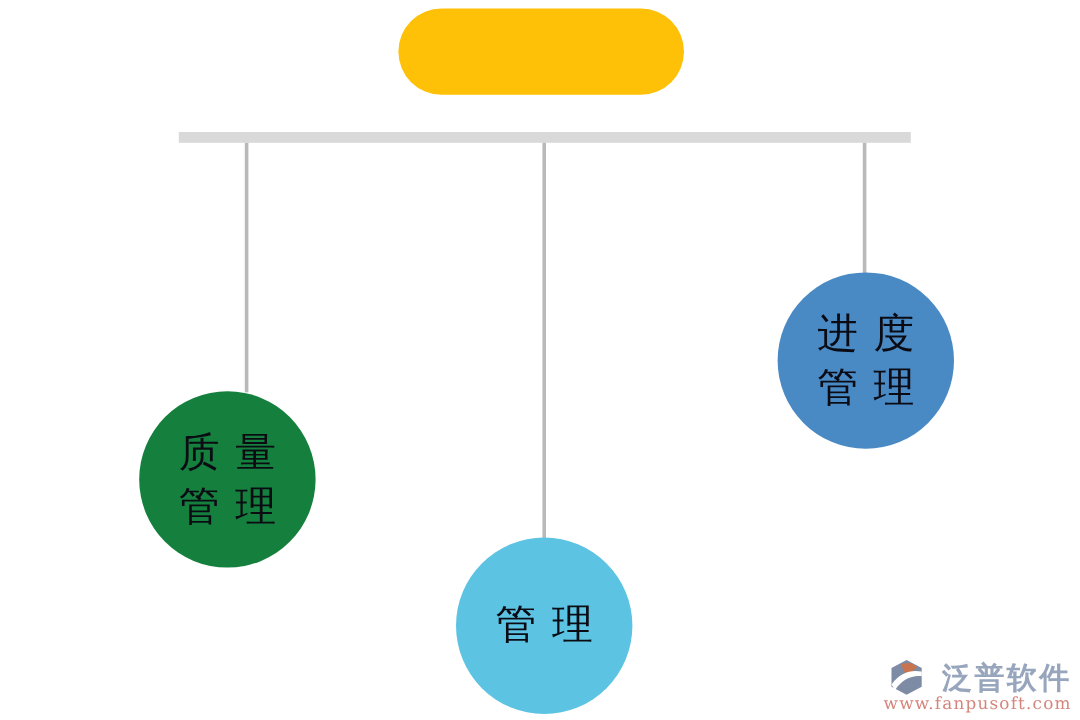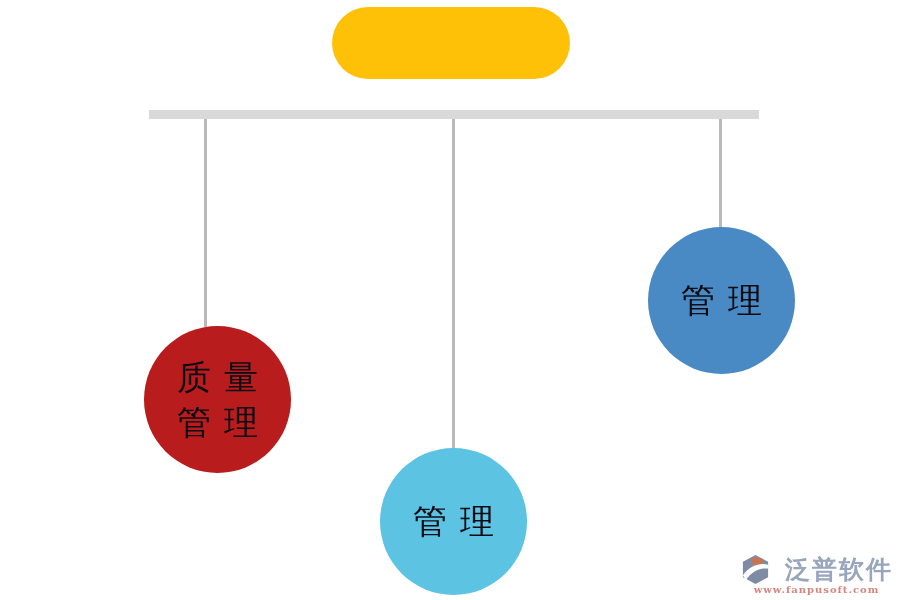--- a/index.html
+++ b/index.html
@@ -46,21 +46,21 @@
     width: 147px; height: 147px;
     border-radius: 50%;
     display: flex;
     flex-direction: column;
     align-items: center;
     justify-content: center;
     color: #0b0b14;
     font-size: 34px;
     line-height: 45px;
   }
-  .circle-quality  { left: 144px; top: 326px; background: #b91c1c; }
+  .circle-quality  { left: 116px; top: 326px; background: #15803d; }
   .circle-cost     { left: 380px; top: 448px; background: #5cc3e3; }
   .circle-progress { left: 648px; top: 227px; background: #4a8ac4; }
   .cline {
     letter-spacing: 13px;
     padding-left: 13px; 
     white-space: nowrap;
   }
 
   
   .watermark {
@@ -77,22 +77,22 @@
   .wm-icon { width: 31px; height: 31px; flex: 0 0 auto; }
   .wm-brand {
     color: #97a5bd;
     font-size: 25px;
     letter-spacing: 2px;
     font-weight: bold;
     white-space: nowrap;
   }
   .wm-url {
     color: #d5857c;
-    font-size: 10px;
-    font-weight: bold;
+    font-size: 14px;
+    font-weight: normal;
     letter-spacing: 1px;
     margin-top: -2px;
     white-space: nowrap;
   }
 </style>
 </head>
 <body>
 
 <div class="canvas">
 
@@ -107,20 +107,21 @@
   <div class="circle circle-quality">
     <span class="cline">质量</span>
     <span class="cline">管理</span>
   </div>
 
   <div class="circle circle-cost">
     <span class="cline">管理</span>
   </div>
 
   <div class="circle circle-progress">
+    <span class="cline">进度</span>
     <span class="cline">管理</span>
   </div>
 
   <div class="watermark">
     <div class="wm-row">
       <svg class="wm-icon" viewBox="0 0 32 32" aria-hidden="true">
         <polygon points="16,1 29,8 29,24 16,31 3,24 3,8" fill="#7d8ca4"></polygon>
         <path d="M11,5 A13,13 0 0 1 25,7 L16,15 Z" fill="#c8744f"></path>
         <path d="M3,22 C10,12 20,9 29,11 L29,15 C20,14 12,18 6,27 Z" fill="#ffffff"></path>
       </svg>

